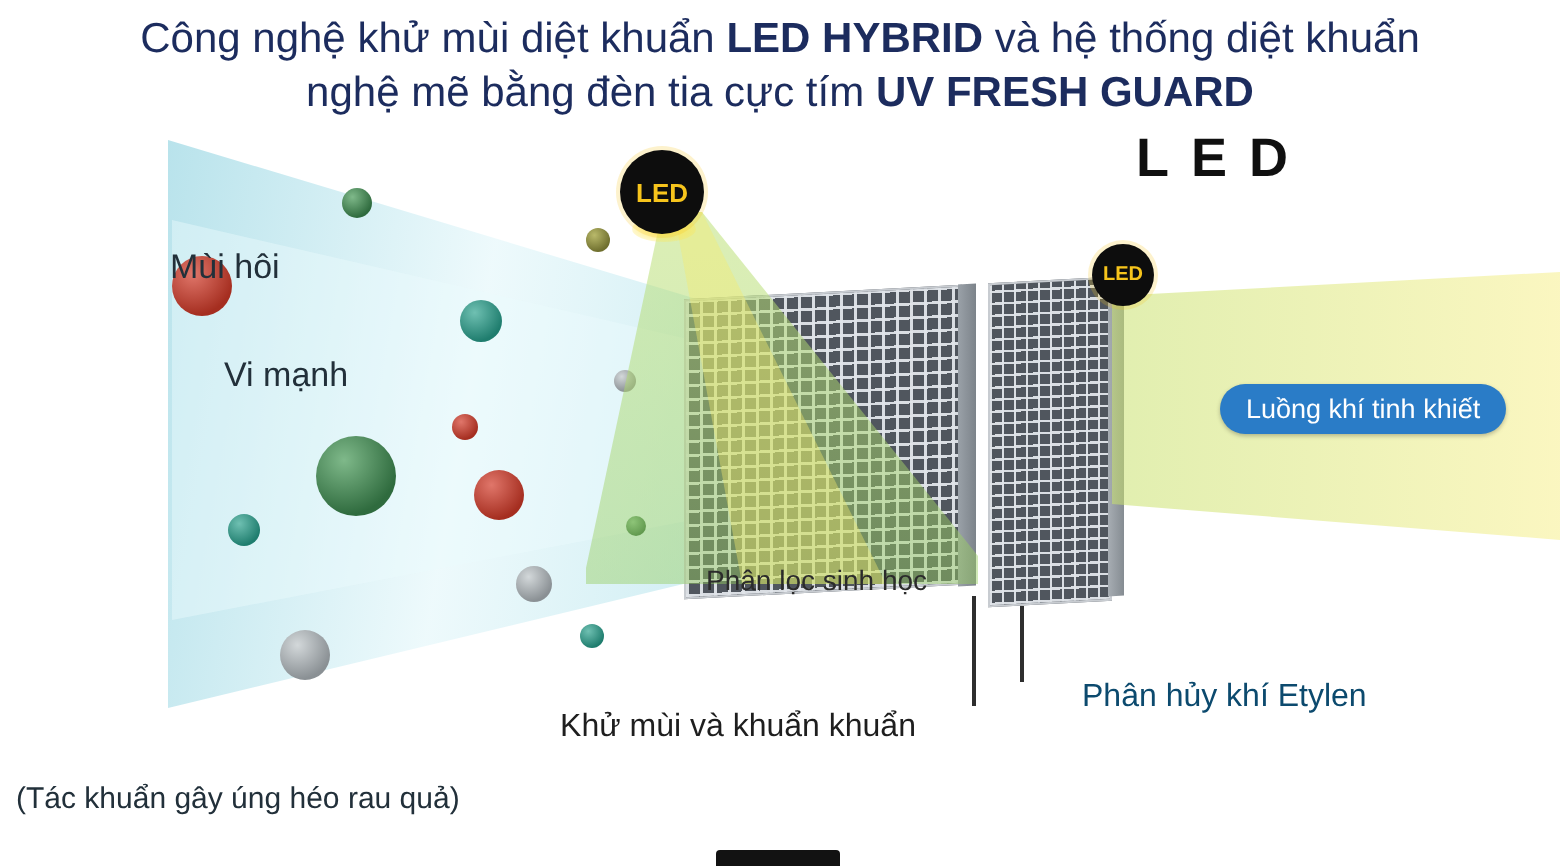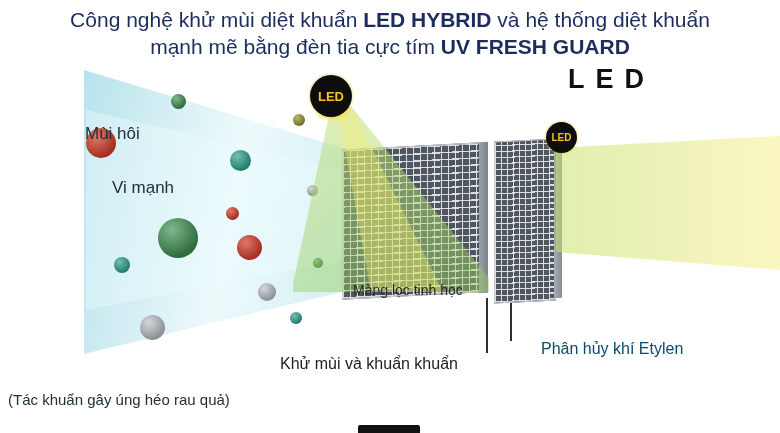--- a/index.html
+++ b/index.html
@@ -90,21 +90,21 @@
 
   #bottom-shape{position:absolute;left:358px;top:425px;width:62px;height:8px;
     background:#121212;border-radius:2px 2px 0 0;}
 </style>
 </head>
 <body>
 
 <div class="stage">
 
   <div class="h-line" id="hl1"><span>Công nghệ khử mùi diệt khuẩn </span><span class="bold">LED HYBRID</span><span> và hệ thống diệt khuẩn</span></div>
-  <div class="h-line" id="hl2"><span>mạnh mẽ bằng đèn tia cực tím </span><span class="bold">UV FRESH GUARD</span></div>
+  <div class="h-line" id="hl2"><span>nghệ mẽ bằng đèn tia cực tím </span><span class="bold">UV FRESH GUARD</span></div>
 
   <div class="shape" id="air-cone"></div>
   <div class="shape" id="air-cone-inner"></div>
 
   <div id="bubble-layer" style="position:absolute;inset:0;">
       <div class="bubble b-red" style="left: 86px; top: 128px; width: 30px; height: 30px;"></div>
       <div class="bubble b-green" style="left: 170.5px; top: 93.5px; width: 15px; height: 15px;"></div>
       <div class="bubble b-teal" style="left: 229.5px; top: 149.5px; width: 21px; height: 21px;"></div>
       <div class="bubble b-red" style="left: 225.5px; top: 206.5px; width: 13px; height: 13px;"></div>
       <div class="bubble b-green" style="left: 158px; top: 218px; width: 40px; height: 40px;"></div>
@@ -152,24 +152,25 @@
   <div class="led-badge" id="led2">
       <span>LED</span>
     </div>
 
   <div class="pline" id="line1"></div>
   <div class="pline" id="line2"></div>
 
   <div class="lbl" id="lbl-odor">Mùi hôi</div>
   <div class="lbl" id="lbl-bacteria">Vi mạnh</div>
   <div class="lbl" id="lbl-ethylene-note">(Tác khuẩn gây úng héo rau quả)</div>
-  <div class="lbl" id="lbl-bio-filter">Màng lọc tinh học</div>
+  <div class="lbl" id="lbl-bio-filter">Phân lọc sinh học</div>
   <div class="lbl" id="lbl-deodorize">Khử mùi và khuẩn khuẩn</div>
   <div class="lbl" id="lbl-decompose">Phân hủy khí Etylen</div>
 
+  <div class="pill">Luồng khí tinh khiết</div>
 
   <div id="logo">
     <div class="logo-led">LED</div>
   </div>
 
   <div id="bottom-shape"></div>
 
 </div>
 
 </body></html>

